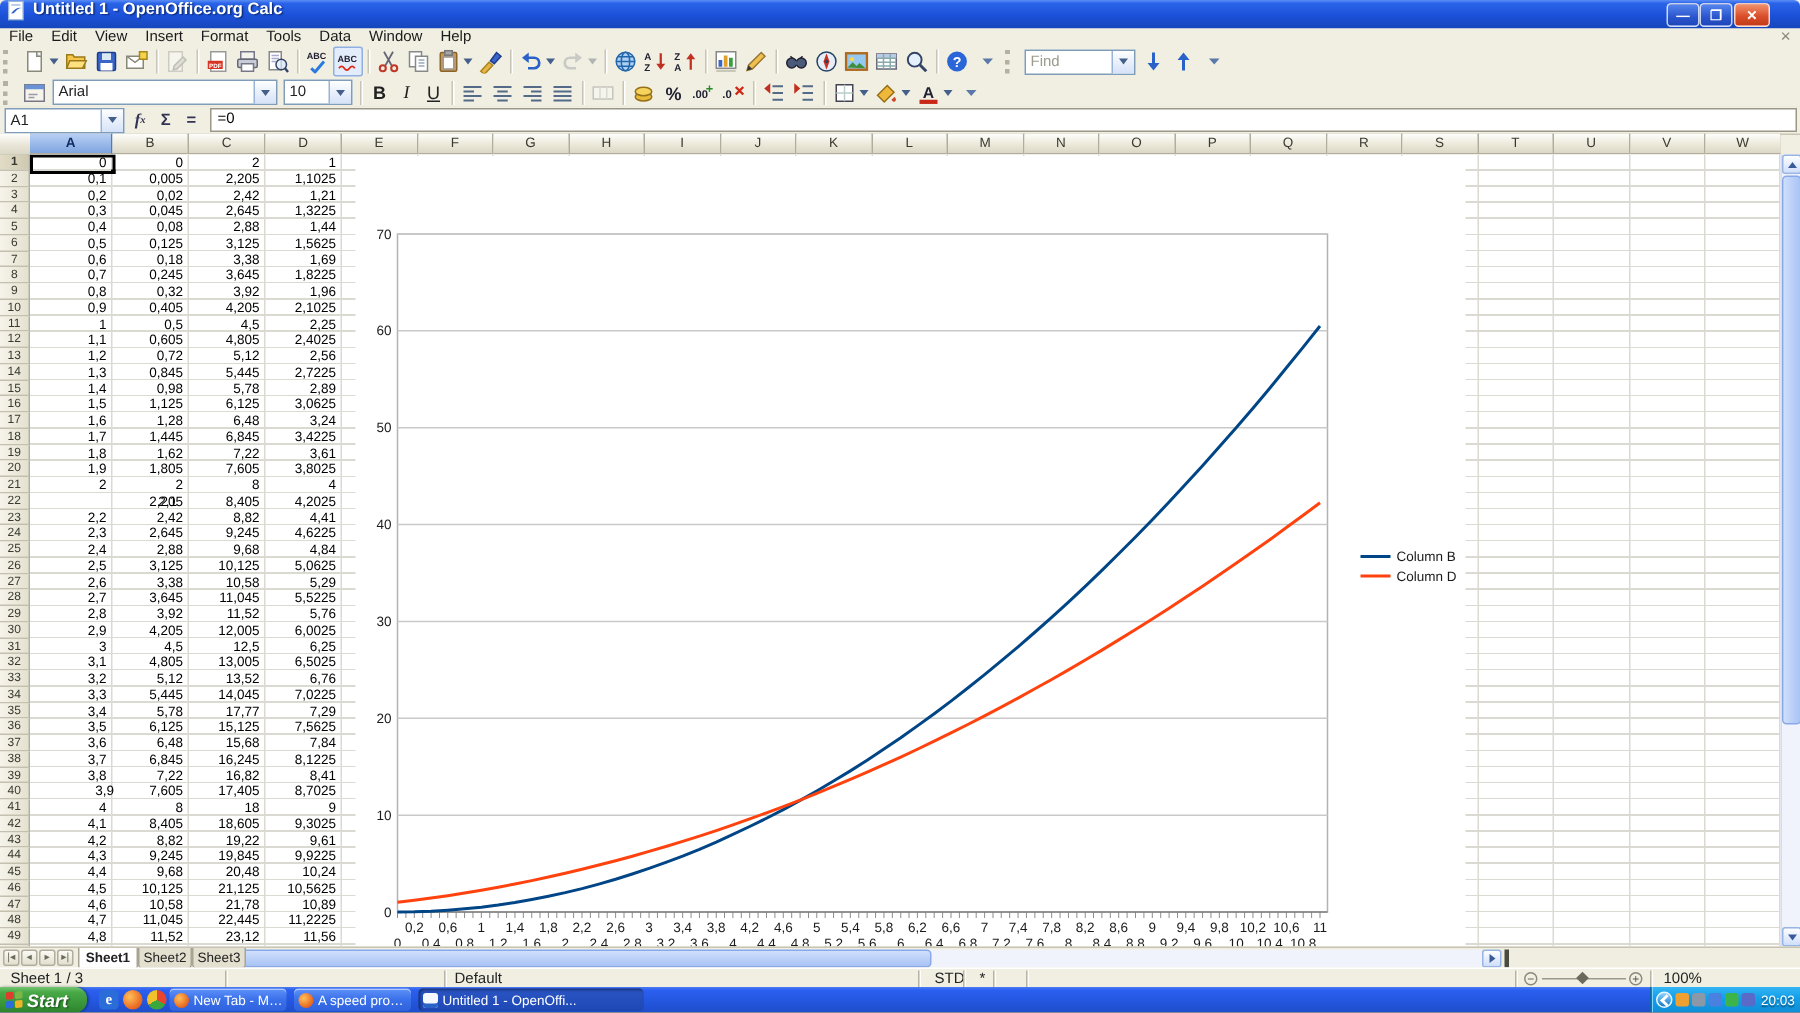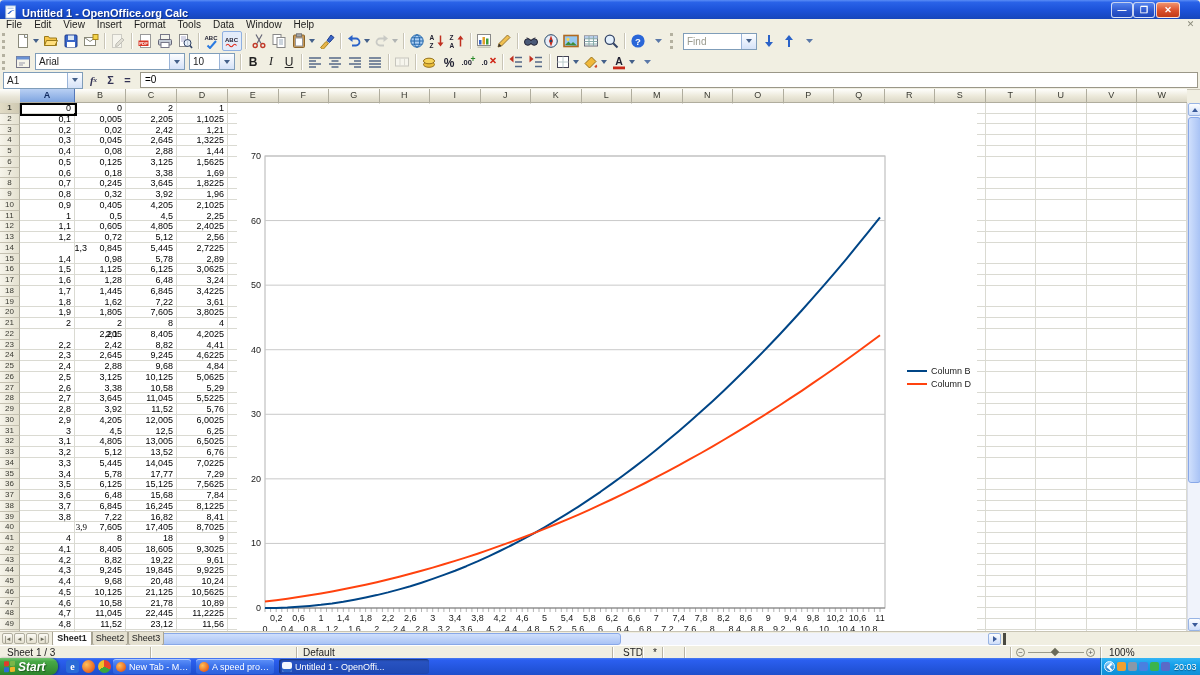--- a/index.html
+++ b/index.html
@@ -2,21 +2,21 @@
 <html><head>
 <meta charset="utf-8">
 <style>
   html,body{margin:0;padding:0;background:#444;}
   #screen{position:relative;width:1200px;height:675px;overflow:hidden;
     font-family:"Liberation Sans",sans-serif;background:#f1efe2;}
   .abs{position:absolute;}
   
   #titlebar{left:0;top:0;width:1200px;height:19px;
     background:linear-gradient(180deg,#5a8df6 0%,#2a63e8 12%,#1b51d8 55%,#1646bb 100%);
-    border-radius:4px 4px 0 0;display:flex;align-items:flex-end;color:#fff;}
+    border-radius:4px 4px 0 0;display:flex;align-items:flex-start;color:#fff;}
   #titlebar .appicon{width:14px;height:14px;margin:0 4px 0 4px;}
   #titlebar .title{font-size:11px;font-weight:bold;text-shadow:1px 1px 1px #0c2a78;}
   .wbtn{position:absolute;top:2px;width:20px;height:14px;border-radius:3px;
     border:1px solid rgba(255,255,255,.75);display:flex;align-items:center;justify-content:center;
     color:#fff;font-size:9px;line-height:9px;font-weight:bold;}
   .wbtn.bmin,.wbtn.bres{background:linear-gradient(180deg,#5584ee,#2a55cc 60%,#1e47b8);}
   .wbtn.bclose{background:linear-gradient(180deg,#f0926c,#da4f2b 55%,#c23a18);width:22px;}
   
   #menubar{left:0;top:19px;width:1200px;height:11px;background:#f1efe2;display:flex;align-items:center;
     border-bottom:1px solid #e2dfd0;font-size:10px;color:#1a1a1a;}
@@ -692,21 +692,21 @@
       <div class="cell" style="left: 106px; top: 107.5px; width: 47px; height: 10.75px;">4,5</div>
       <div class="cell" style="left: 157px; top: 107.5px; width: 47px; height: 10.75px;">2,25</div>
       <div class="cell" style="left: 0px; top: 118.25px; width: 51px; height: 10.75px;">1,1</div>
       <div class="cell" style="left: 55px; top: 118.25px; width: 47px; height: 10.75px;">0,605</div>
       <div class="cell" style="left: 106px; top: 118.25px; width: 47px; height: 10.75px;">4,805</div>
       <div class="cell" style="left: 157px; top: 118.25px; width: 47px; height: 10.75px;">2,4025</div>
       <div class="cell" style="left: 0px; top: 129px; width: 51px; height: 10.75px;">1,2</div>
       <div class="cell" style="left: 55px; top: 129px; width: 47px; height: 10.75px;">0,72</div>
       <div class="cell" style="left: 106px; top: 129px; width: 47px; height: 10.75px;">5,12</div>
       <div class="cell" style="left: 157px; top: 129px; width: 47px; height: 10.75px;">2,56</div>
-      <div class="cell" style="left: 0px; top: 139.75px; width: 51px; height: 10.75px; padding-left: 16px;">1,3</div>
+      <div class="cell" style="left: 0px; top: 139.75px; width: 51px; height: 10.75px;">1,3</div>
       <div class="cell" style="left: 55px; top: 139.75px; width: 47px; height: 10.75px;">0,845</div>
       <div class="cell" style="left: 106px; top: 139.75px; width: 47px; height: 10.75px;">5,445</div>
       <div class="cell" style="left: 157px; top: 139.75px; width: 47px; height: 10.75px;">2,7225</div>
       <div class="cell" style="left: 0px; top: 150.5px; width: 51px; height: 10.75px;">1,4</div>
       <div class="cell" style="left: 55px; top: 150.5px; width: 47px; height: 10.75px;">0,98</div>
       <div class="cell" style="left: 106px; top: 150.5px; width: 47px; height: 10.75px;">5,78</div>
       <div class="cell" style="left: 157px; top: 150.5px; width: 47px; height: 10.75px;">2,89</div>
       <div class="cell" style="left: 0px; top: 161.25px; width: 51px; height: 10.75px;">1,5</div>
       <div class="cell" style="left: 55px; top: 161.25px; width: 47px; height: 10.75px;">1,125</div>
       <div class="cell" style="left: 106px; top: 161.25px; width: 47px; height: 10.75px;">6,125</div>
@@ -796,21 +796,21 @@
       <div class="cell" style="left: 106px; top: 387px; width: 47px; height: 10.75px;">15,68</div>
       <div class="cell" style="left: 157px; top: 387px; width: 47px; height: 10.75px;">7,84</div>
       <div class="cell" style="left: 0px; top: 397.75px; width: 51px; height: 10.75px;">3,7</div>
       <div class="cell" style="left: 55px; top: 397.75px; width: 47px; height: 10.75px;">6,845</div>
       <div class="cell" style="left: 106px; top: 397.75px; width: 47px; height: 10.75px;">16,245</div>
       <div class="cell" style="left: 157px; top: 397.75px; width: 47px; height: 10.75px;">8,1225</div>
       <div class="cell" style="left: 0px; top: 408.5px; width: 51px; height: 10.75px;">3,8</div>
       <div class="cell" style="left: 55px; top: 408.5px; width: 47px; height: 10.75px;">7,22</div>
       <div class="cell" style="left: 106px; top: 408.5px; width: 47px; height: 10.75px;">16,82</div>
       <div class="cell" style="left: 157px; top: 408.5px; width: 47px; height: 10.75px;">8,41</div>
-      <div class="cell" style="left: 16px; top: 419.25px; width: 51px; height: 10.75px; font-family: Liberation Serif, serif;">3,9</div>
+      <div class="cell" style="left: 5px; top: 419.25px; width: 51px; height: 10.75px;">3,9</div>
       <div class="cell" style="left: 55px; top: 419.25px; width: 47px; height: 10.75px;">7,605</div>
       <div class="cell" style="left: 106px; top: 419.25px; width: 47px; height: 10.75px;">17,405</div>
       <div class="cell" style="left: 157px; top: 419.25px; width: 47px; height: 10.75px;">8,7025</div>
       <div class="cell" style="left: 0px; top: 430px; width: 51px; height: 10.75px;">4</div>
       <div class="cell" style="left: 55px; top: 430px; width: 47px; height: 10.75px;">8</div>
       <div class="cell" style="left: 106px; top: 430px; width: 47px; height: 10.75px;">18</div>
       <div class="cell" style="left: 157px; top: 430px; width: 47px; height: 10.75px;">9</div>
       <div class="cell" style="left: 0px; top: 440.75px; width: 51px; height: 10.75px;">4,1</div>
       <div class="cell" style="left: 55px; top: 440.75px; width: 47px; height: 10.75px;">8,405</div>
       <div class="cell" style="left: 106px; top: 440.75px; width: 47px; height: 10.75px;">18,605</div>

